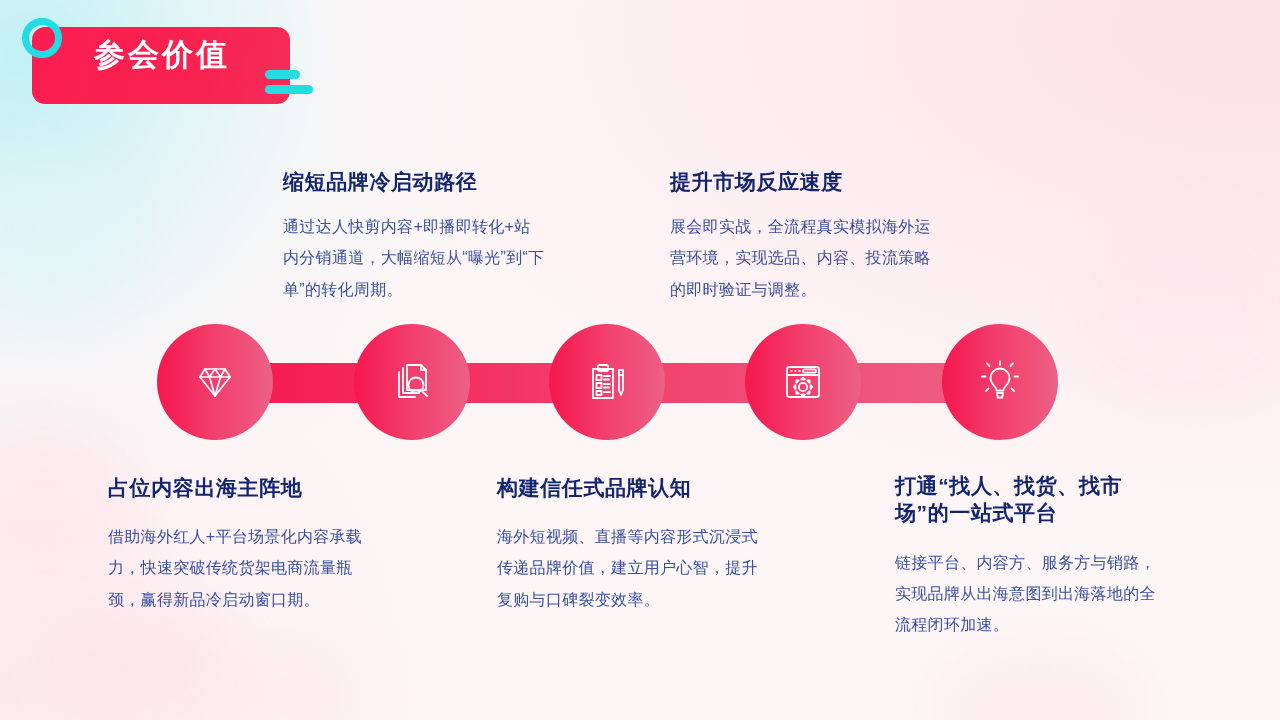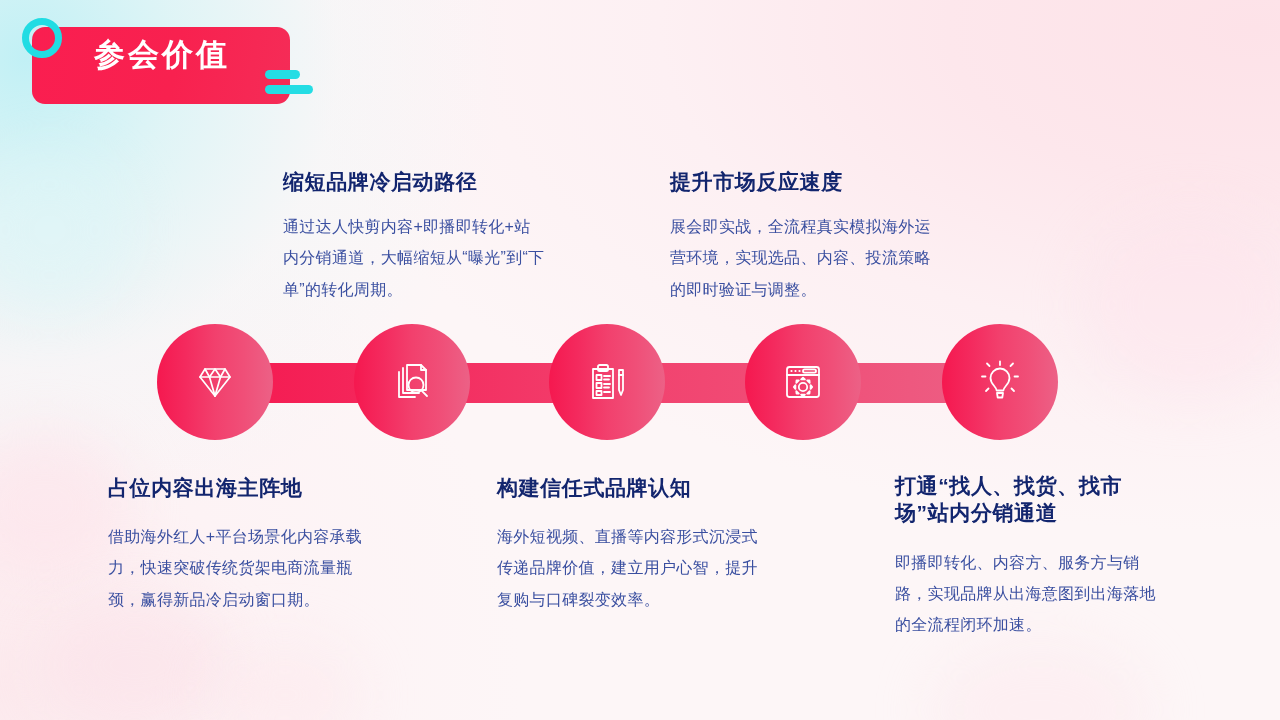--- a/index.html
+++ b/index.html
@@ -270,17 +270,17 @@
     <p class="col-title">构建信任式品牌认知</p>
     <p class="col-body">海外短视频、直播等内容形式沉浸式传递品牌价值，建立用户心智，提升复购与口碑裂变效率。</p>
   </div>
 
   <div class="col col-bot" id="col-bot-1">
     <p class="col-title">占位内容出海主阵地</p>
     <p class="col-body">借助海外红人+平台场景化内容承载力，快速突破传统货架电商流量瓶颈，赢得新品冷启动窗口期。</p>
   </div>
 
   <div class="col col-bot" id="col-bot-3">
-    <p class="col-title">打通“找人、找货、找市场”站内分销通道</p>
-    <p class="col-body">即播即转化、内容方、服务方与销路，实现品牌从出海意图到出海落地的全流程闭环加速。</p>
+    <p class="col-title">打通“找人、找货、找市场”的一站式平台</p>
+    <p class="col-body">链接平台、内容方、服务方与销路，实现品牌从出海意图到出海落地的全流程闭环加速。</p>
   </div>
 
 </div>
 
 </body></html>

